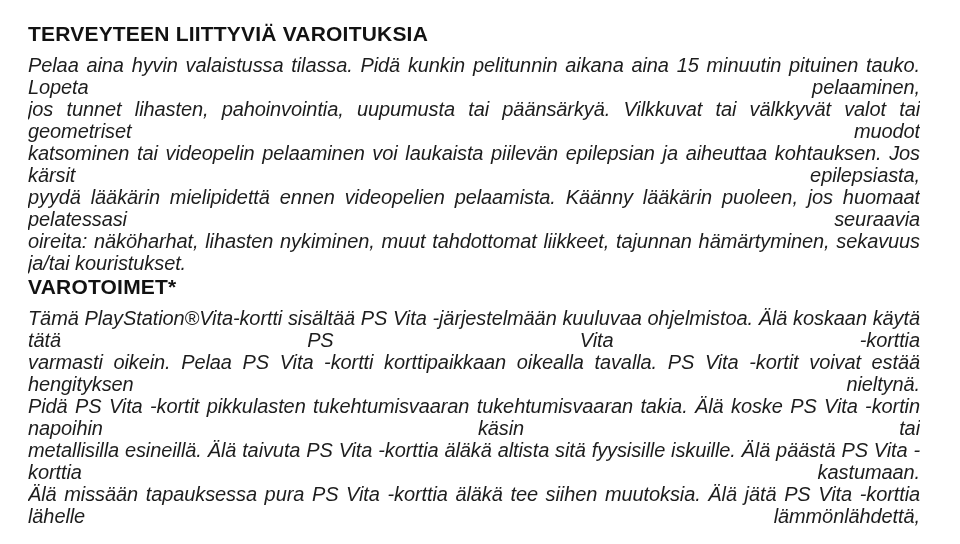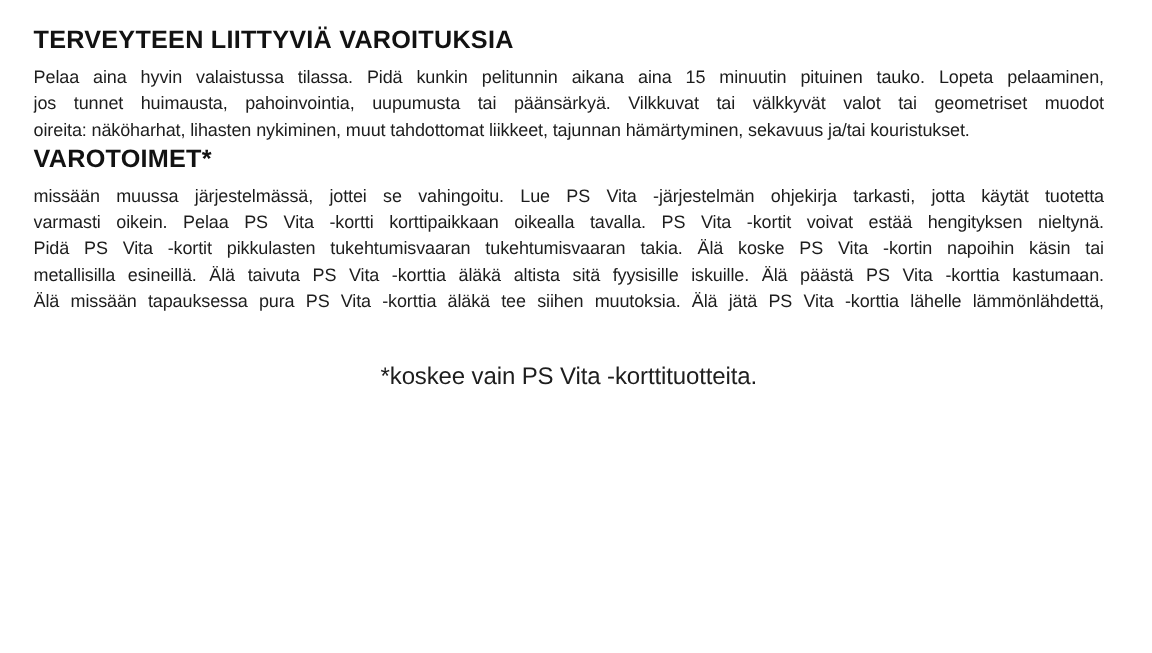--- a/index.html
+++ b/index.html
@@ -24,27 +24,28 @@
     font-size: 21px;
     line-height: 22px;
     font-weight: bold;
     letter-spacing: 0.2px;
     color: #121212;
   }
   .para {
     margin-top: 9px;
   }
   .line {
-    font-size: 15px;
+    font-size: 20px;
     line-height: 22px;
     letter-spacing: -0.1px;
     text-align: justify;
     text-align-last: justify;
     white-space: normal;
     overflow: hidden;
+    font-style: italic;
   }
   .line.last {
     text-align-last: left;
   }
   .section-precautions {
     margin-top: 2px;
   }
   .footnote {
     margin: 40px 0 0 0;
     font-size: 20px;
@@ -55,29 +56,31 @@
 </style>
 </head>
 <body>
 
 <div class="page">
 
   <section class="section-health">
     <h2 class="heading">TERVEYTEEN LIITTYVIÄ VAROITUKSIA</h2>
     <div class="para">
       <div class="line">Pelaa aina hyvin valaistussa tilassa. Pidä kunkin pelitunnin aikana aina 15 minuutin pituinen tauko. Lopeta pelaaminen,</div>
-      <div class="line">jos tunnet huimausta, pahoinvointia, uupumusta tai päänsärkyä. Vilkkuvat tai välkkyvät valot tai geometriset muodot</div>
+      <div class="line">jos tunnet lihasten, pahoinvointia, uupumusta tai päänsärkyä. Vilkkuvat tai välkkyvät valot tai geometriset muodot</div>
+      <div class="line">katsominen tai videopelin pelaaminen voi laukaista piilevän epilepsian ja aiheuttaa kohtauksen. Jos kärsit epilepsiasta,</div>
+      <div class="line">pyydä lääkärin mielipidettä ennen videopelien pelaamista. Käänny lääkärin puoleen, jos huomaat pelatessasi seuraavia</div>
       <div class="line last">oireita: näköharhat, lihasten nykiminen, muut tahdottomat liikkeet, tajunnan hämärtyminen, sekavuus ja/tai kouristukset.</div>
     </div>
   </section>
 
   <section class="section-precautions">
     <h2 class="heading">VAROTOIMET*</h2>
     <div class="para">
-      <div class="line">missään muussa järjestelmässä, jottei se vahingoitu. Lue PS Vita -järjestelmän ohjekirja tarkasti, jotta käytät tuotetta</div>
+      <div class="line">Tämä PlayStation®Vita-kortti sisältää PS Vita -järjestelmään kuuluvaa ohjelmistoa. Älä koskaan käytä tätä PS Vita -korttia</div>
       <div class="line">varmasti oikein. Pelaa PS Vita -kortti korttipaikkaan oikealla tavalla. PS Vita -kortit voivat estää hengityksen nieltynä.</div>
       <div class="line">Pidä PS Vita -kortit pikkulasten tukehtumisvaaran tukehtumisvaaran takia. Älä koske PS Vita -kortin napoihin käsin tai</div>
       <div class="line">metallisilla esineillä. Älä taivuta PS Vita -korttia äläkä altista sitä fyysisille iskuille. Älä päästä PS Vita -korttia kastumaan.</div>
       <div class="line">Älä missään tapauksessa pura PS Vita -korttia äläkä tee siihen muutoksia. Älä jätä PS Vita -korttia lähelle lämmönlähdettä,</div>
     </div>
   </section>
 
   <p class="footnote">*koskee vain PS Vita -korttituotteita.</p>
 
 </div>

